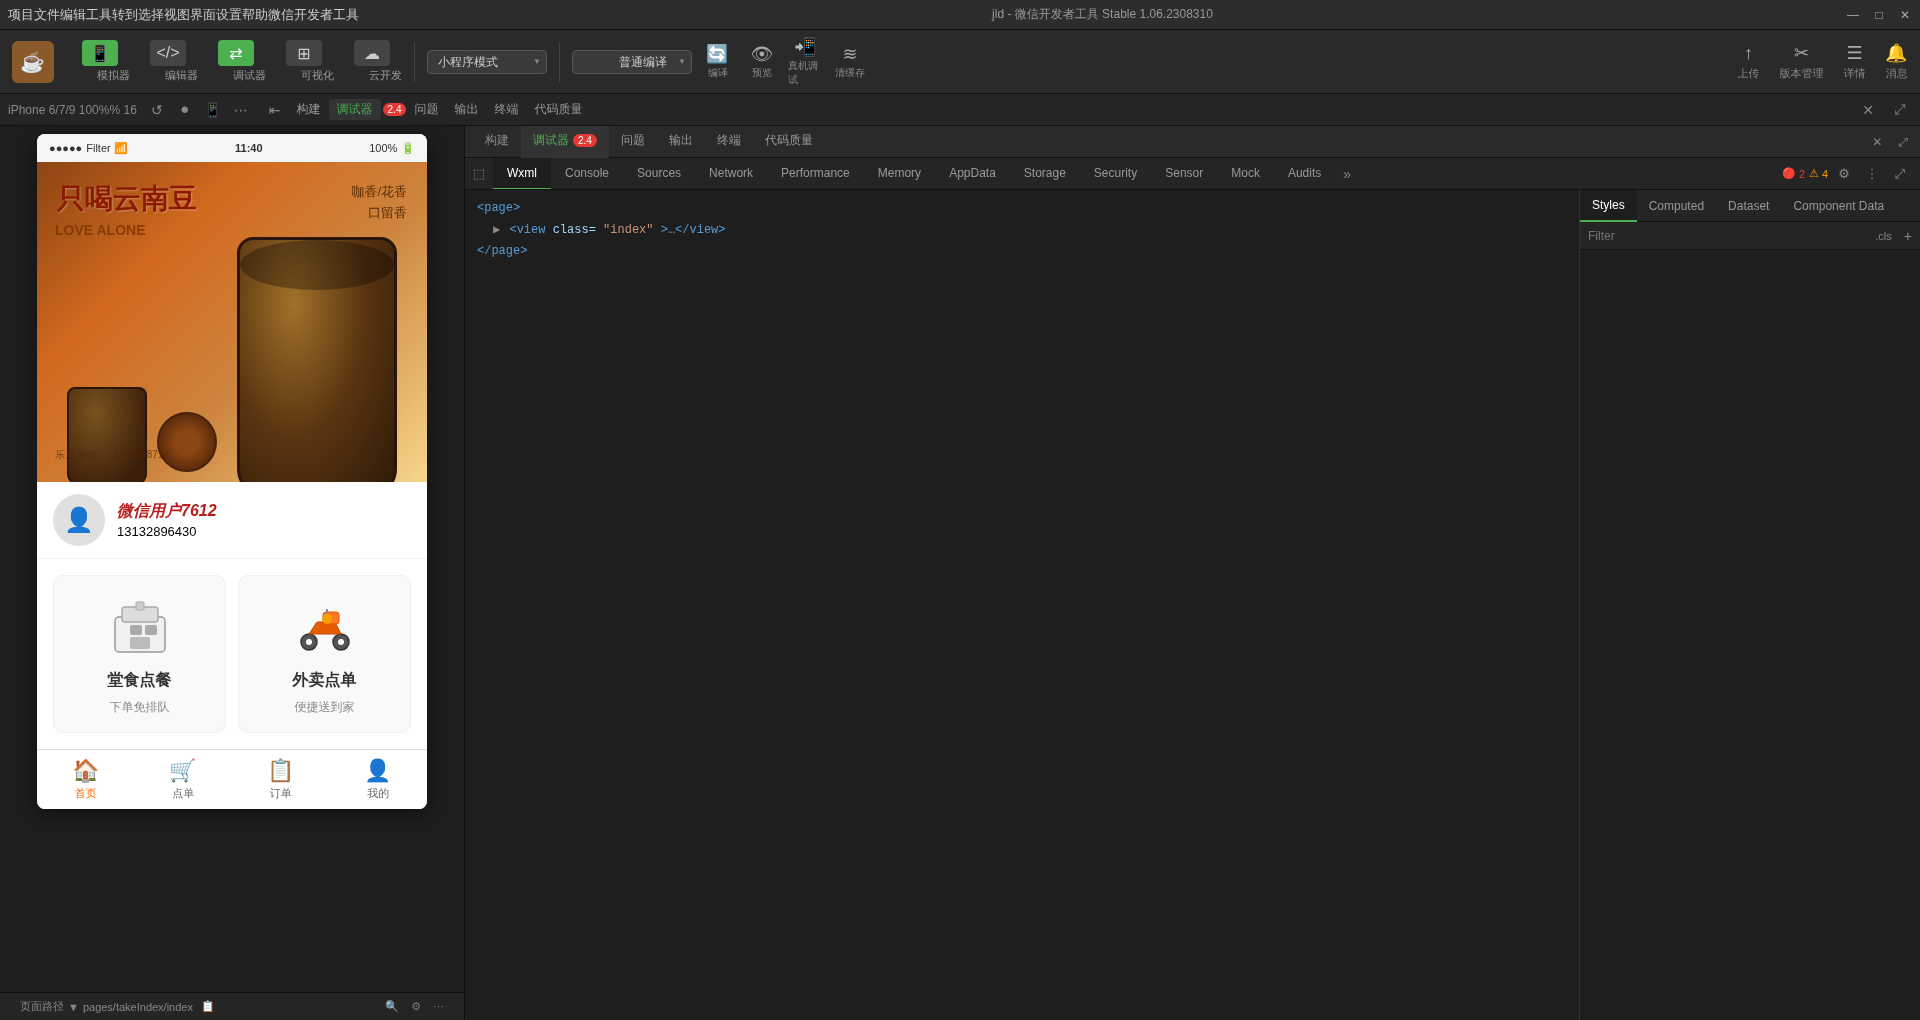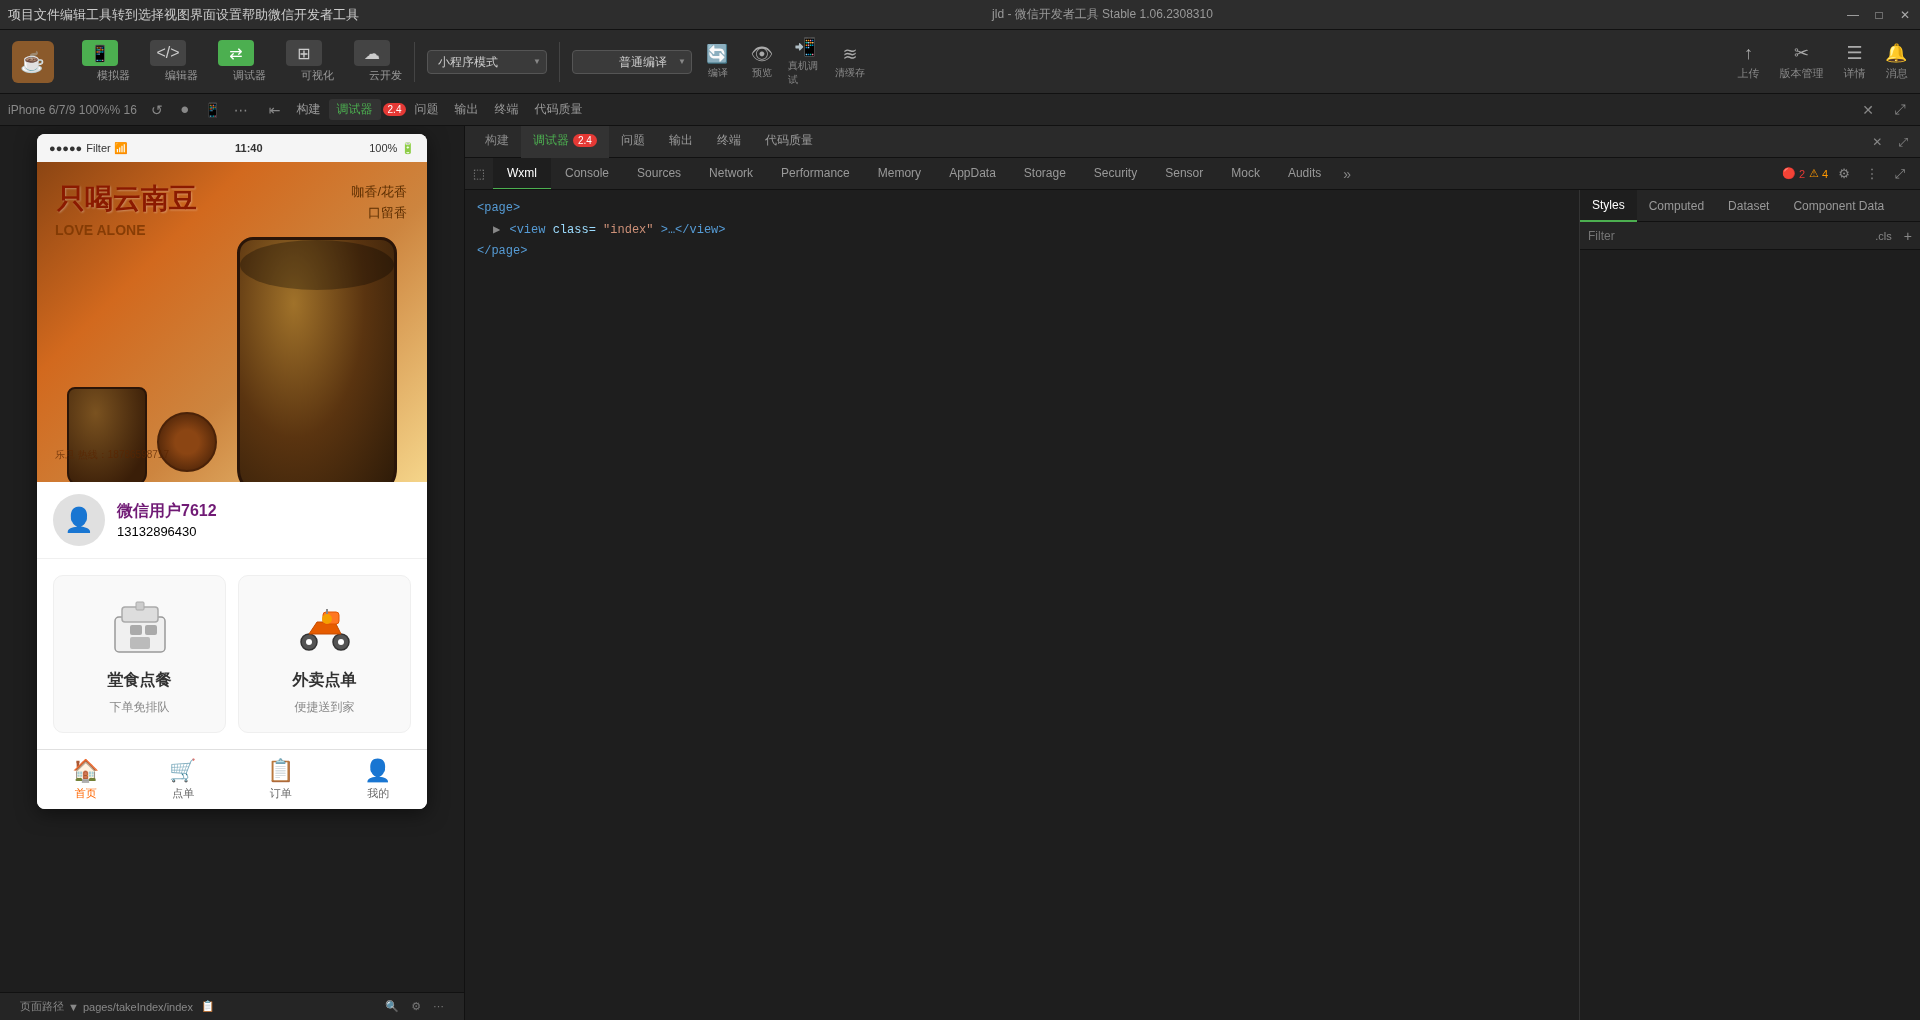--- a/index.html
+++ b/index.html
@@ -289,21 +289,22 @@
       background: #e0e0e0;
       display: flex;
       align-items: center;
       justify-content: center;
       color: #999;
       font-size: 24px;
     }
     .user-info .name {
       font-size: 16px;
       font-weight: 600;
-      color: #701a75;
+      color: #b91c1c;
+      font-style: italic;
     }
     .user-info .phone {
       font-size: 13px;
       color: #000000;
       margin-top: 2px;
     }
 
     
     .cards-row {
       display: flex;

